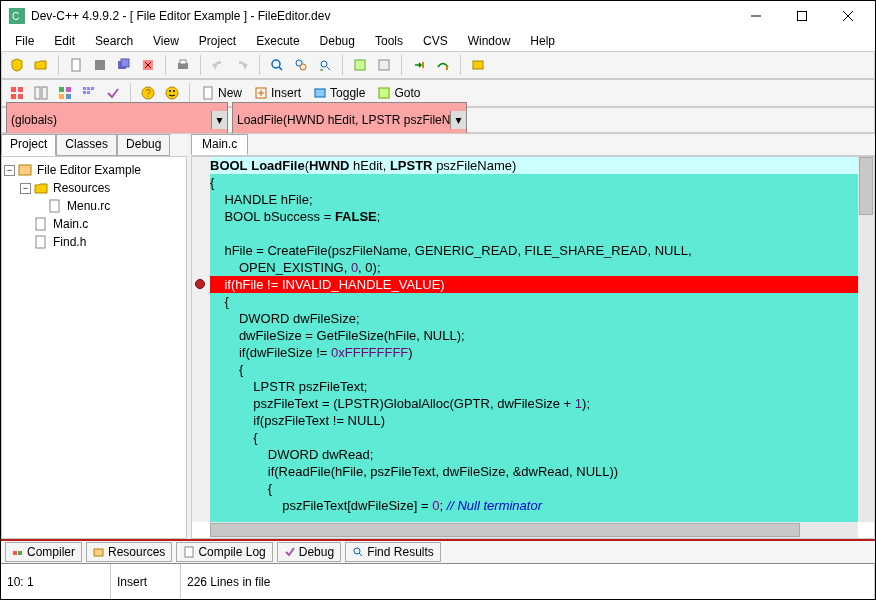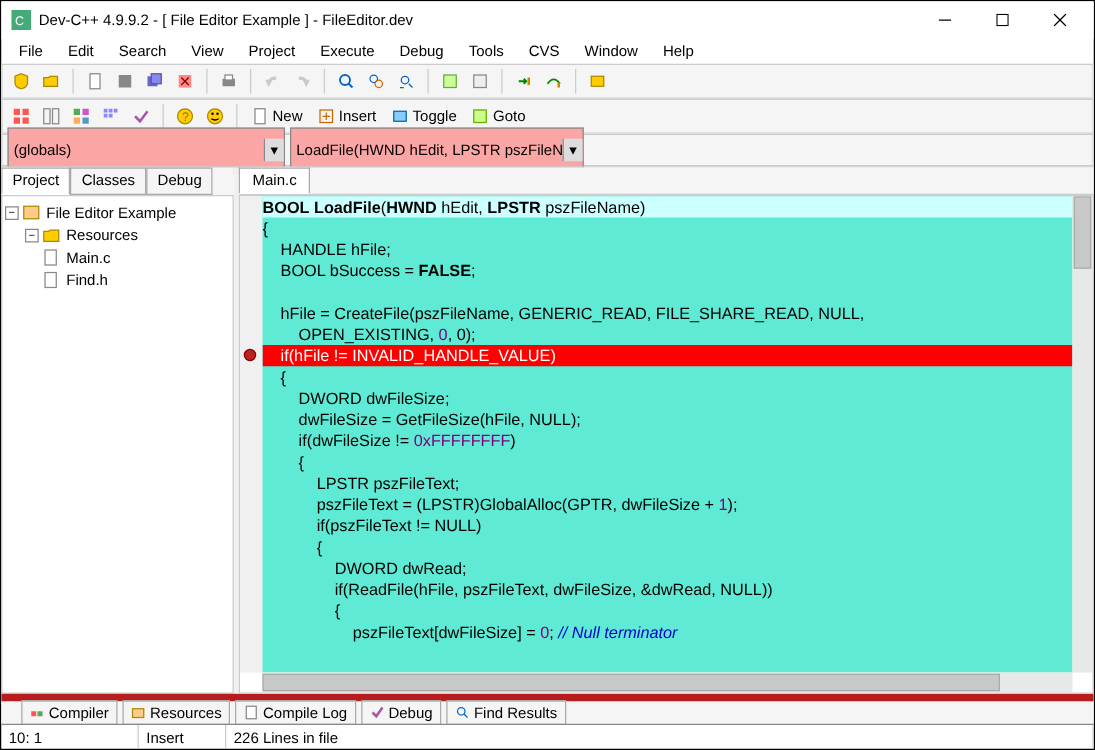--- a/index.html
+++ b/index.html
@@ -39,23 +39,23 @@
 .code .line { height: 17px; }
 .hl-func { background: #ccffff; display: block; }
 .hl-break { background: #ff0000; color: #fff; display: block; }
 .kw { color: #000; font-weight: bold; }
 .num { color: #800080; }
 .com { color: #0000cc; font-style: italic; margin-top: 16px; }
 .vscroll { position: absolute; right: 0; top: 0; bottom: 16px; width: 16px; background: #e8e8e8; }
 .vscroll .thumb { position: absolute; left: 1px; right: 1px; top: 0; height: 58px; background: #c8c8c8; border: 1px solid #aaa; }
 .hscroll { position: absolute; left: 18px; right: 16px; bottom: 0; height: 16px; background: #e8e8e8; }
 .hscroll .thumb { position: absolute; top: 1px; bottom: 1px; left: 0; width: 590px; background: #c8c8c8; border: 1px solid #aaa; }
-.bottomtabs { height: 24px; display: flex; align-items: center; background: #f5f5f5; border-top: 6px solid #b91c1c; padding: 0 16px; gap: 4px; }
+.bottomtabs { height: 24px; display: flex; align-items: center; background: #f5f5f5; border-top: 2px solid #b91c1c; padding: 0 4px; gap: 4px; }
 .btab { display: flex; align-items: center; gap: 3px; padding: 2px 6px; border: 1px solid #aaa; font-size: 12px; }
-.statusbar { height: 20px; display: flex; border-top: 1px solid #888; font-size: 12px; }
+.statusbar { height: 36px; display: flex; border-top: 1px solid #888; font-size: 12px; }
 .statusbar .cell { border-right: 1px solid #ccc; padding: 2px 6px; display: flex; align-items: center; }
 </style>
 </head>
 <body>
 
 <div class="titlebar">
   <svg class="icon" viewBox="0 0 16 16">
       <rect width="16" height="16" fill="#4a7"></rect>
       <text x="3" y="12" font-size="10" fill="#fff">C</text>
     </svg>
@@ -306,20 +306,26 @@
           </svg>
         <span>File Editor Example</span>
       </div>
       <div class="tree-row" style="padding-left:16px">
         <span class="tree-toggle">−</span>
         <svg class="tree-icon">
             <path d="M1 4 L5 4 L6 3 L13 3 L13 12 L1 12 Z" fill="#fc0" stroke="#a80"></path>
           </svg>
         <span>Resources</span>
       </div>
+      <div class="tree-row" style="padding-left:44px">
+        <svg class="tree-icon">
+            <rect x="2" y="1" width="9" height="12" fill="#fff" stroke="#888"></rect>
+          </svg>
+        <span>Menu.rc</span>
+      </div>
       <div class="tree-row" style="padding-left:30px">
         <svg class="tree-icon">
             <rect x="2" y="1" width="9" height="12" fill="#fff" stroke="#888"></rect>
           </svg>
         <span>Main.c</span>
       </div>
       <div class="tree-row" style="padding-left:30px">
         <svg class="tree-icon">
             <rect x="2" y="1" width="9" height="12" fill="#fff" stroke="#888"></rect>
           </svg>

